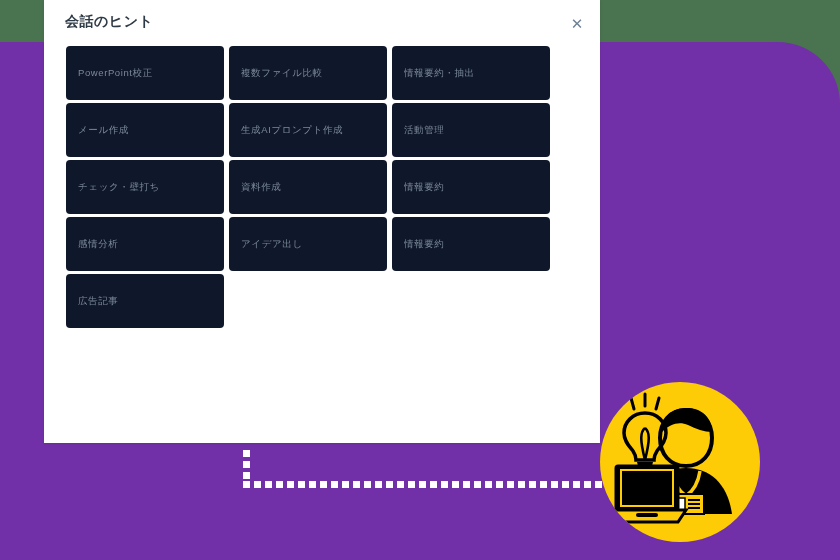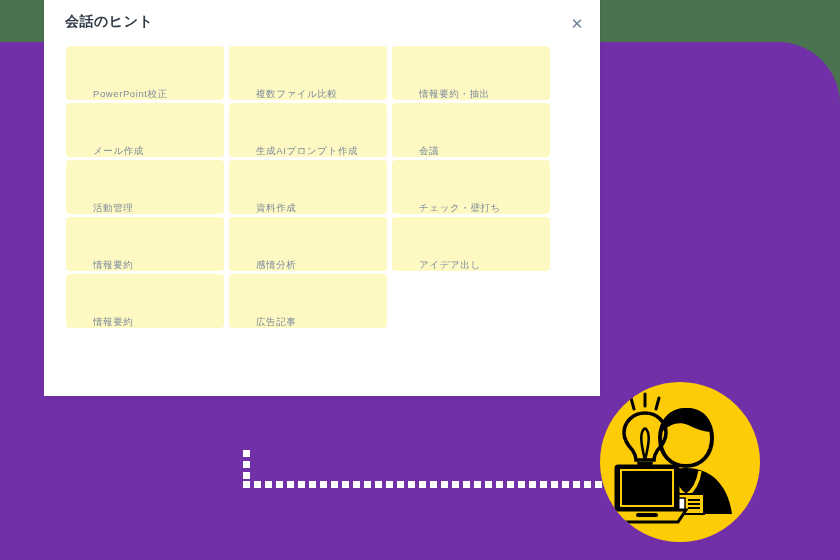--- a/index.html
+++ b/index.html
@@ -26,21 +26,21 @@
 
   
   .badge{
     position:absolute;left:600px;top:382px;width:160px;height:160px;
     border-radius:50%;background:#fdcc06;overflow:hidden;
   }
   .badge svg{display:block;width:160px;height:160px;}
 
   
   .dialog{
-    position:absolute;left:44px;top:0;width:556px;height:396px;
+    position:absolute;left:44px;top:0;width:556px;height:443px;
     background:#ffffff;
     box-shadow:0 1px 3px rgba(0,0,0,0.10);
   }
   .dialog-header{
     position:relative;height:44px;
   }
   .dialog-title{
     position:absolute;left:21px;top:13px;
     font-size:14px;font-weight:bold;color:#2e3a45;
     letter-spacing:.5px;
@@ -57,24 +57,24 @@
 
   .grid{
     position:absolute;left:22px;top:46px;
     width:512px;
     display:grid;
     grid-template-columns:repeat(3,158px);
     grid-auto-rows:54px;
     column-gap:5px;row-gap:3px;
   }
   .tile{
-    background:#fef9c3;
+    background:#0f172a;
     border-radius:4px;
-    display:flex;align-items:flex-end;
-    padding:0 27px;
+    display:flex;align-items:center;
+    padding:0 12px;
     box-sizing:border-box;
     cursor:pointer;
   }
   .tile-label{
     font-size:9.5px;
     color:#7b8a9a;
     letter-spacing:.6px;
     line-height:1.3;
     white-space:nowrap;
     overflow:hidden;
@@ -182,30 +182,27 @@
         <div class="tile">
           <span class="tile-label">情報要約・抽出</span>
         </div>
         <div class="tile">
           <span class="tile-label">メール作成</span>
         </div>
         <div class="tile">
           <span class="tile-label">生成AIプロンプト作成</span>
         </div>
         <div class="tile">
-          <span class="tile-label">会議</span>
-        </div>
-        <div class="tile">
           <span class="tile-label">活動管理</span>
         </div>
         <div class="tile">
+          <span class="tile-label">チェック・壁打ち</span>
+        </div>
+        <div class="tile">
           <span class="tile-label">資料作成</span>
-        </div>
-        <div class="tile">
-          <span class="tile-label">チェック・壁打ち</span>
         </div>
         <div class="tile">
           <span class="tile-label">情報要約</span>
         </div>
         <div class="tile">
           <span class="tile-label">感情分析</span>
         </div>
         <div class="tile">
           <span class="tile-label">アイデア出し</span>
         </div>

